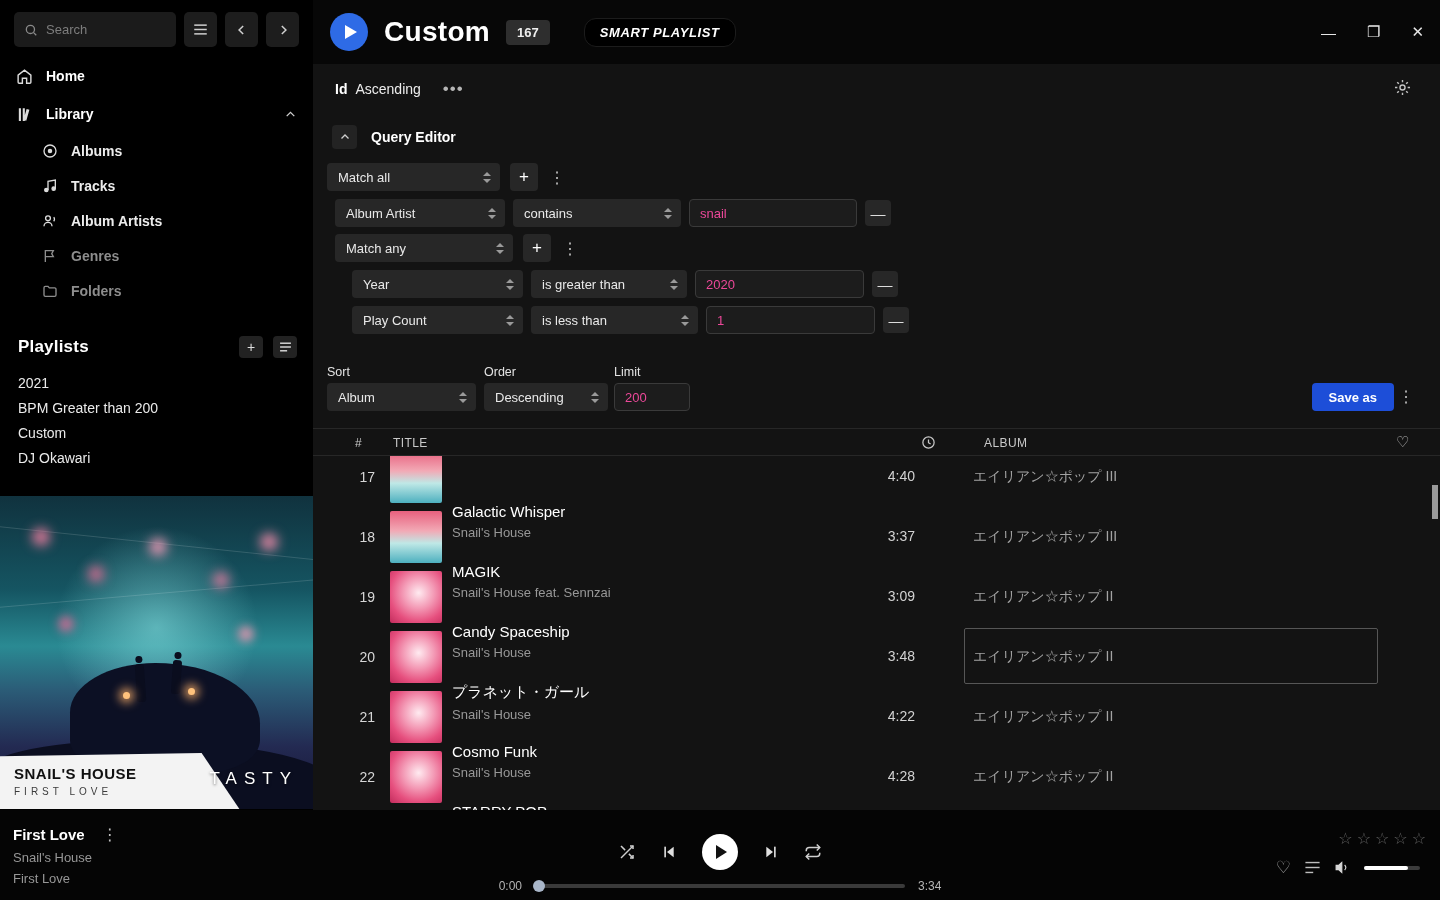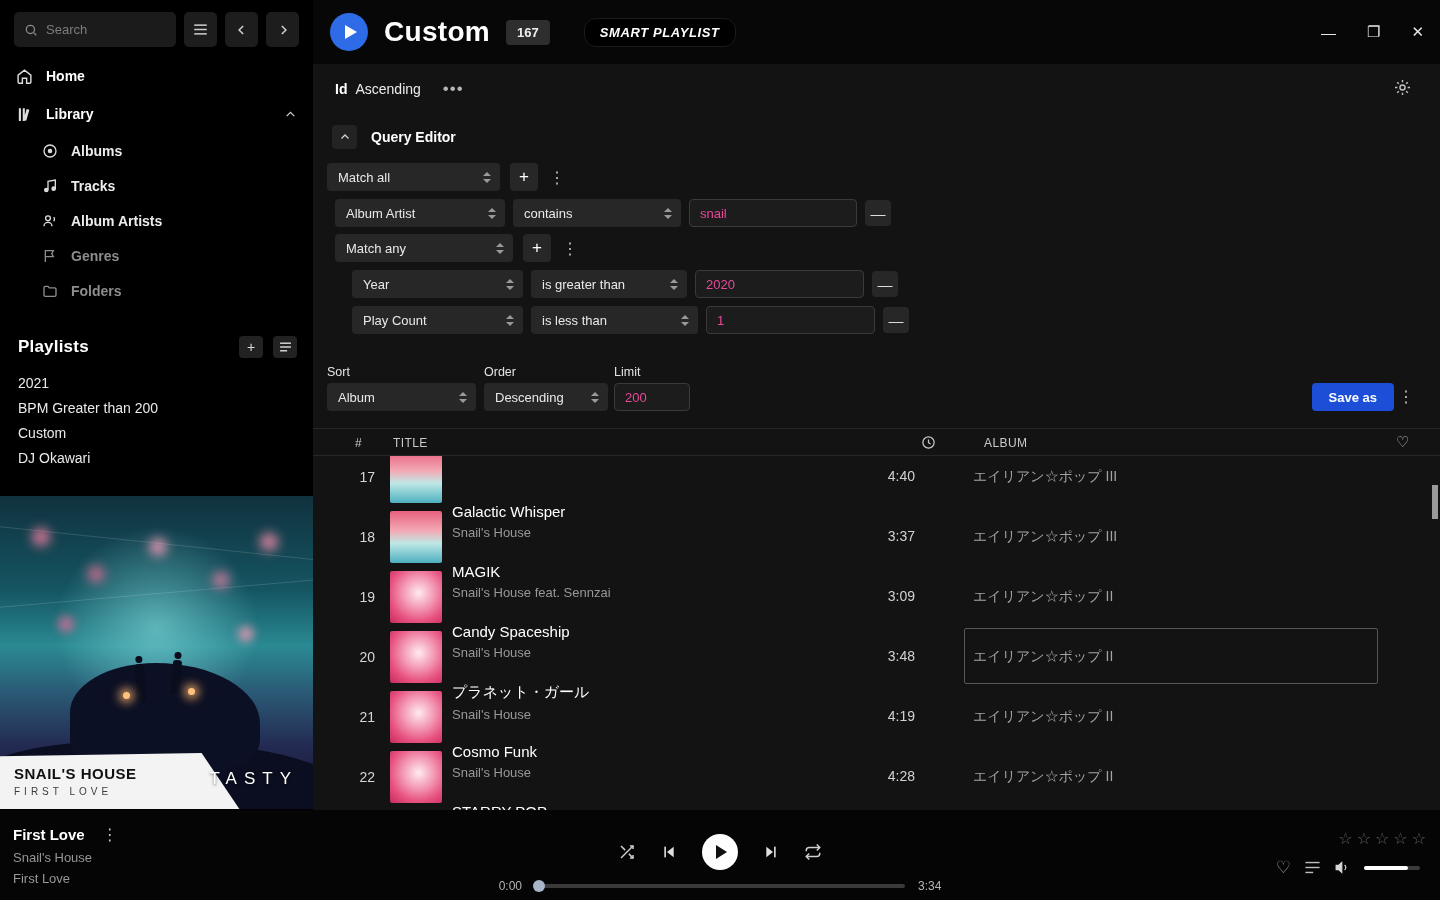--- a/index.html
+++ b/index.html
@@ -478,21 +478,21 @@
         <span class="talbum">エイリアン☆ポップ II</span>
         <div class="focus-ring"></div>
       </div>
       <div class="trow">
         <span class="tnum">21</span>
         <div class="thumb art-b"></div>
         <div class="tmeta">
           <div class="ttitle">Cosmo Funk</div>
           <div class="tartist">Snail's House</div>
         </div>
-        <span class="tdur">4:19</span>
+        <span class="tdur">4:22</span>
         <span class="talbum">エイリアン☆ポップ II</span>
       </div>
       <div class="trow">
         <span class="tnum">22</span>
         <div class="thumb art-b"></div>
         <div class="tmeta">
           <div class="ttitle">STARRY POP</div>
           <div class="tartist">Snail's House</div>
         </div>
         <span class="tdur">4:28</span>

